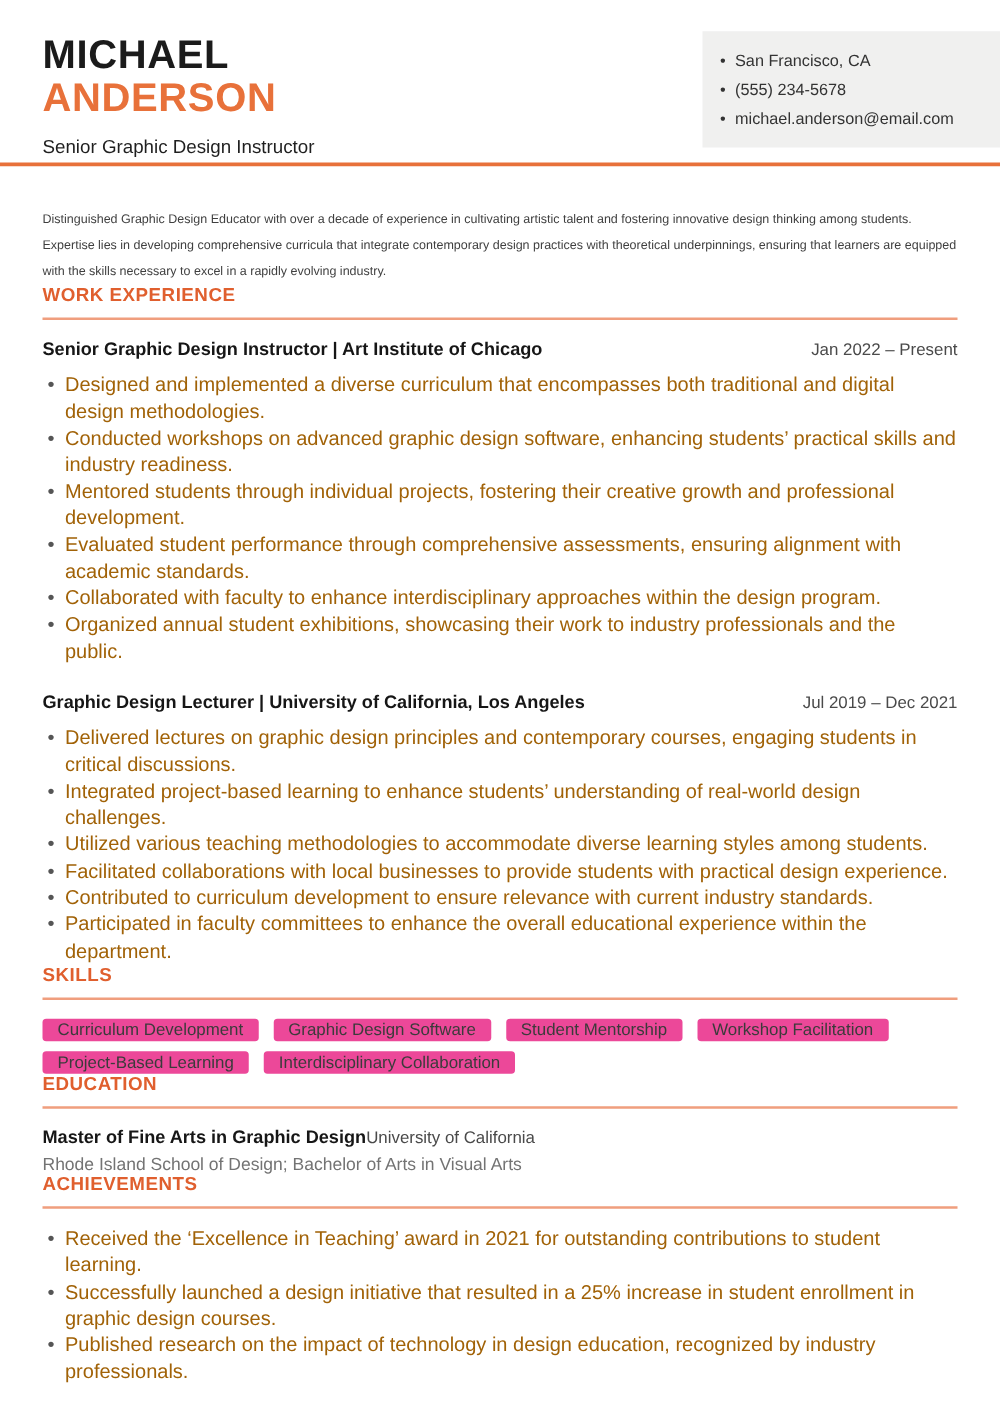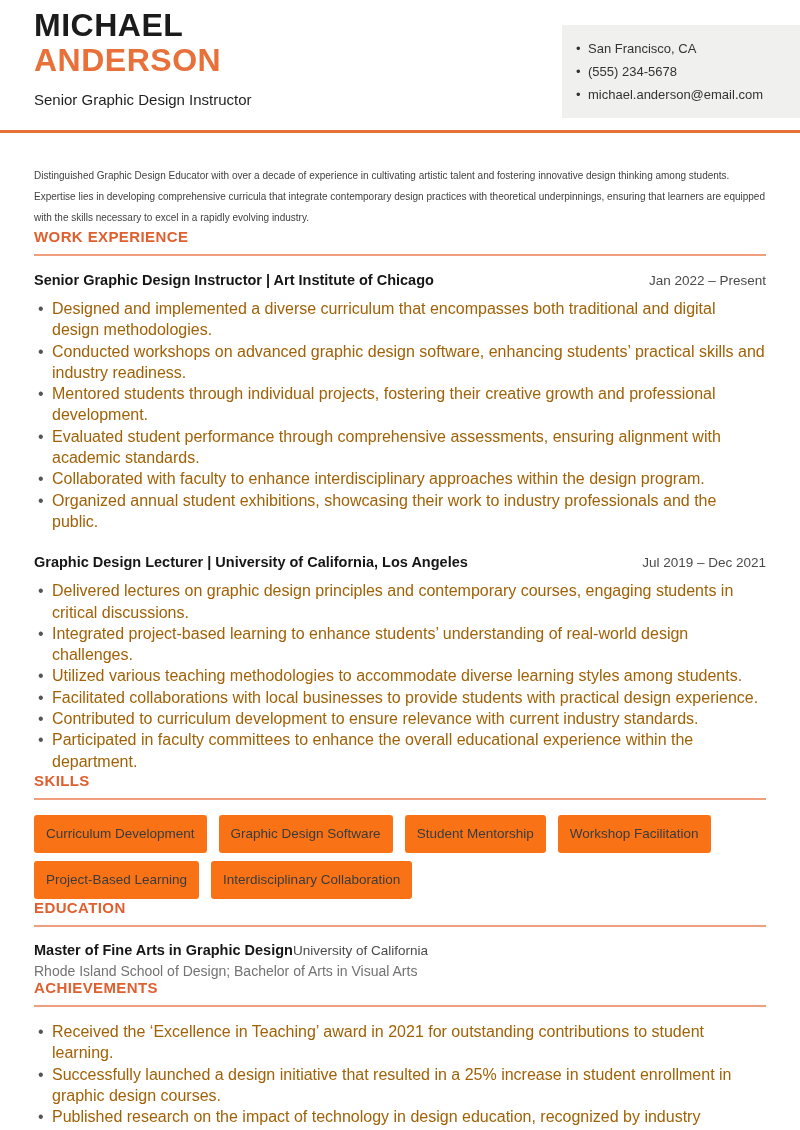--- a/index.html
+++ b/index.html
@@ -9,21 +9,21 @@
     min-height: 1130px;
     font-family: "Liberation Sans", "DejaVu Sans", sans-serif;
     color: #3f3f3f;
     position: relative;
   }
   .page { width: 800px; min-height: 1130px; background: #fff; }
 
   
   .header {
     position: relative;
-    padding: 8px 0 0 34px;
+    padding: 26px 0 0 34px;
     height: 130px;
   }
   .name { line-height: 35px; }
   .name span {
     display: block;
     font-size: 32px;
     font-weight: 700;
     letter-spacing: 0.5px;
   }
   .name .first { color: #1b1b1b; }
@@ -116,23 +116,23 @@
   }
 
   
   .chips {
     margin-top: 15px;
     display: flex;
     flex-wrap: wrap;
     gap: 8px 12px;
   }
   .chip {
-    background: #f97316;
+    background: #ec4899;
     border-radius: 3px;
-    padding: 11px 12px;
+    padding: 1px 12px;
     font-size: 13.5px;
     color: #3b3b3b;
     line-height: 16px;
   }
 
   
   .edu-head {
     margin-top: 15px;
     display: flex;
     align-items: baseline;

